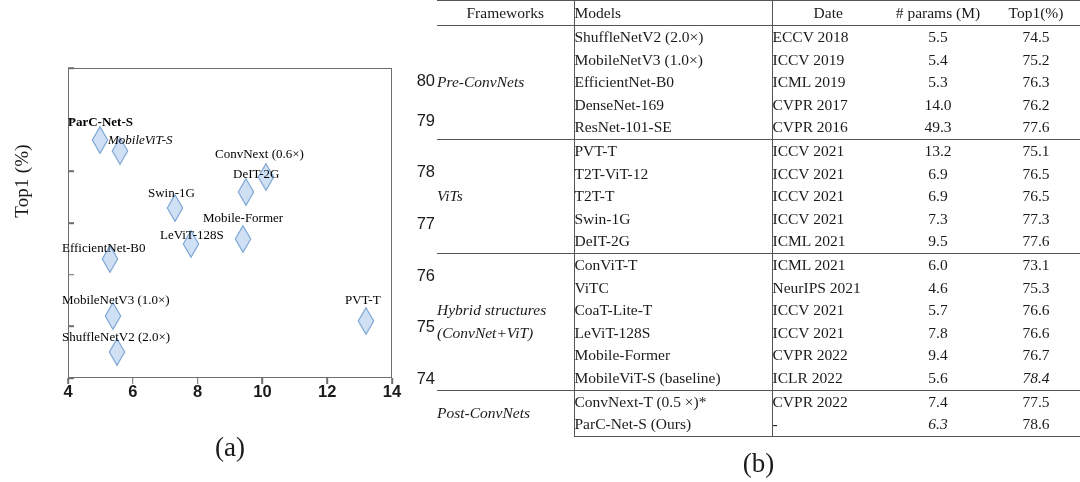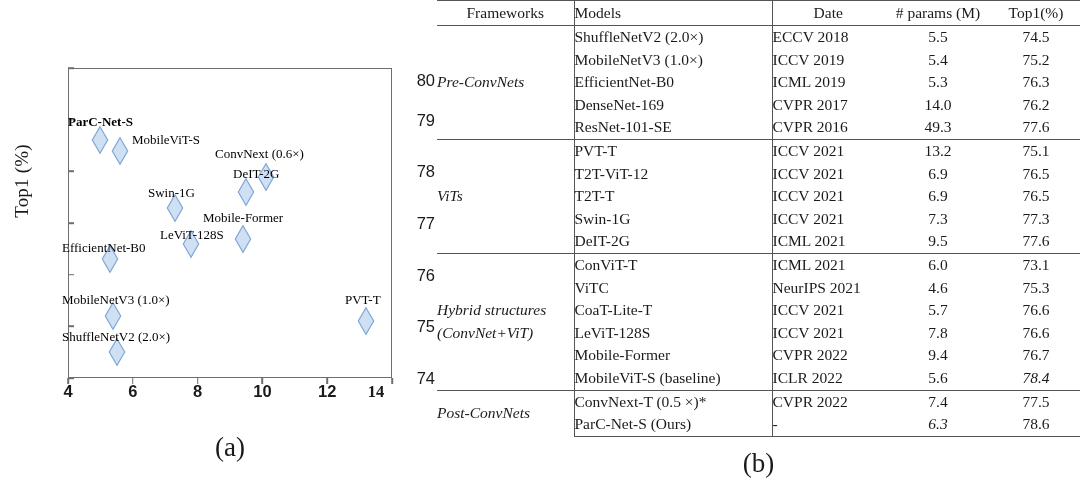--- a/index.html
+++ b/index.html
@@ -25,21 +25,21 @@
   .xtick-mark{position:absolute;top:378px;width:1.6px;height:6px;background:#6e6e6e;transform:translateX(-50%);}
 
   #ylabel{position:absolute;left:-48px;top:170px;width:140px;text-align:center;
     font-size:19px;transform:rotate(-90deg);letter-spacing:.2px;}
   #xlabel{position:absolute;left:68px;top:404px;width:324px;text-align:center;font-size:19px;}
   .marker-outline{position:absolute;width:17px;height:28px;transform:translate(-50%,-50%);}
   .marker-outline svg{display:block;overflow:visible;}
 
   .pt-label{position:absolute;font-size:13px;white-space:nowrap;color:#000000;line-height:1;}
   .pt-label.bold{font-weight:bold;}
-  .pt-label.italic{padding-left:24px;}
+  .pt-label.italic{font-style:italic;}
 
   #caption-a{position:absolute;left:68px;top:432px;width:324px;text-align:center;font-size:27px;}
 
   
   #figure-b{position:absolute;left:437px;top:0;width:643px;height:482px;}
 
   table#cmp{border-collapse:collapse;width:643px;table-layout:fixed;
     font-size:15.5px;font-family:"Liberation Serif",serif;}
   table#cmp td,table#cmp th{padding:0;margin:0;font-weight:normal;}
 
@@ -98,21 +98,21 @@
         <div class="xtick-label" style="left: 68px;">4</div>
         <div class="xtick-mark" style="left: 68px;"></div>
         <div class="xtick-label" style="left: 132.8px;">6</div>
         <div class="xtick-mark" style="left: 132.8px;"></div>
         <div class="xtick-label" style="left: 197.6px;">8</div>
         <div class="xtick-mark" style="left: 197.6px;"></div>
         <div class="xtick-label" style="left: 262.4px;">10</div>
         <div class="xtick-mark" style="left: 262.4px;"></div>
         <div class="xtick-label" style="left: 327.2px;">12</div>
         <div class="xtick-mark" style="left: 327.2px;"></div>
-        <div class="xtick-label" style="left: 376px; font-family: Liberation Serif, serif;">14</div>
+        <div class="xtick-label" style="left: 392px;">14</div>
         <div class="xtick-mark" style="left: 392px;"></div>
       </div>
     <div id="points-layer">
         <div class="marker-outline" style="left: 100.4px; top: 140.333px;">
           <svg width="17" height="28" viewBox="0 0 17 28">
             <polygon points="8.5,0.8 16.2,14 8.5,27.2 0.8,14" fill="#cfe0f5" stroke="#7ea7d4" stroke-width="1.2"></polygon>
           </svg>
         </div>
         <div class="pt-label bold" style="left: 68px; top: 115px;">ParC-Net-S</div>
         <div class="marker-outline" style="left: 119.84px; top: 150.667px;">

